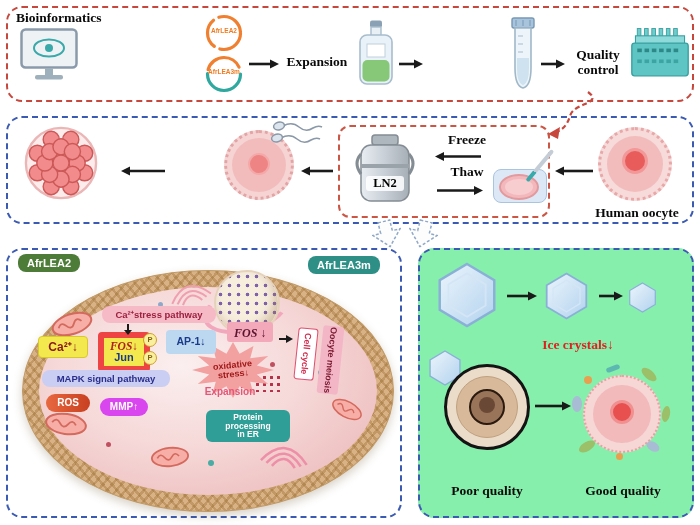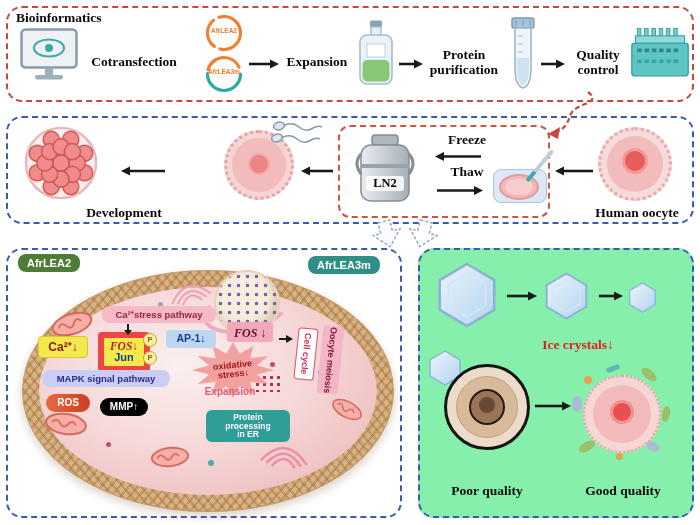--- a/index.html
+++ b/index.html
@@ -42,21 +42,20 @@
   <div class="abs" style="left:12px;top:20px">
     <svg width="58" height="54" viewBox="0 0 58 54">
       <rect x="1.5" y="1.5" width="55" height="38" rx="4" fill="#eef2f5" stroke="#8a9aaa" stroke-width="2.5"></rect>
       <ellipse cx="29" cy="20" rx="15" ry="8.5" fill="none" stroke="#3aa9a9" stroke-width="2"></ellipse>
       <circle cx="29" cy="20" r="4" fill="#3aa9a9"></circle>
       <rect x="25" y="40" width="8" height="7" fill="#9fb0bd"></rect>
       <rect x="15" y="47" width="28" height="4.5" rx="2" fill="#9fb0bd"></rect>
     </svg>
   </div>
 
-  <span class="lbl" style="left:72px;top:47px;width:108px">Cotransfection</span>
 
   <div class="abs" style="left:194px;top:5px;width:44px;height:40px">
     <svg width="44" height="40" viewBox="0 0 44 40">
       <circle cx="22" cy="20" r="16.5" fill="none" stroke="#f08030" stroke-width="3.2" stroke-dasharray="30 6" stroke-linecap="round"></circle>
     </svg>
     <span class="plasmid-lbl">AfrLEA2</span>
   </div>
   <div class="abs" style="left:194px;top:46px;width:44px;height:40px">
     <svg width="44" height="40" viewBox="0 0 44 40">
       <circle cx="22" cy="20" r="16.5" fill="none" stroke="#2fa8a0" stroke-width="3.2" stroke-dasharray="52 52" stroke-linecap="round"></circle>
@@ -84,21 +83,20 @@
     </svg>
   </div>
 
   <div class="abs" style="left:390px;top:50px">
     <svg width="26" height="12">
           <line x1="1" y1="6" x2="17" y2="6" stroke="#1a1a1a" stroke-width="2.6"></line>
           <polygon points="16,1.5 25,6 16,10.5" fill="#1a1a1a"></polygon>
         </svg>
   </div>
 
-  <span class="lbl" style="left:416px;top:40px;width:80px">Protein purification</span>
 
   <div class="abs" style="left:500px;top:8px">
     <svg width="30" height="74" viewBox="0 0 30 74">
       <rect x="4" y="2" width="22" height="10" rx="2" fill="#a8c4dc" stroke="#7898b4" stroke-width="1.4"></rect>
       <line x1="8" y1="4" x2="8" y2="10" stroke="#7898b4" stroke-width="1"></line>
       <line x1="15" y1="4" x2="15" y2="10" stroke="#7898b4" stroke-width="1"></line>
       <line x1="22" y1="4" x2="22" y2="10" stroke="#7898b4" stroke-width="1"></line>
       <path d="M7,12 L23,12 L23,52 Q23,70 15,72 Q7,70 7,52 Z" fill="#eef5fa" stroke="#a0b8c8" stroke-width="1.6"></path>
       <path d="M9,42 L21,42 L21,52 Q21,67 15,69.5 Q9,67 9,52 Z" fill="#cfe2ef"></path>
       <line x1="10" y1="20" x2="15" y2="20" stroke="#b0c4d4" stroke-width="1.2"></line>
@@ -161,21 +159,20 @@
             <circle cx="39" cy="56" r="8.5"></circle>
             <circle cx="27" cy="51" r="8.5"></circle>
             <circle cx="22" cy="39" r="8.5"></circle>
             <circle cx="27" cy="27" r="8.5"></circle>
             <circle cx="39" cy="22" r="8.5"></circle>
             <circle cx="51" cy="27" r="8.5"></circle>
         <circle cx="39" cy="39" r="8.5"></circle>
       </g>
     </svg>
   </div>
-  <span class="lbl" style="left:60px;top:88px;width:112px">Development</span>
 
   <div class="abs" style="left:112px;top:47px">
     <svg width="46" height="12" style="transform:scaleX(-1)">
           <line x1="1" y1="6" x2="37" y2="6" stroke="#1a1a1a" stroke-width="2.6"></line>
           <polygon points="36,1.5 45,6 36,10.5" fill="#1a1a1a"></polygon>
         </svg>
   </div>
 
   <div class="abs" style="left:216px;top:12px;width:70px;height:70px">
     <div class="circle" style="left:0;top:0;width:70px;height:70px;background:#f6d4d4;border:3px dotted #e2a4a4"></div>
@@ -339,30 +336,30 @@
   <div class="box" style="left:90px;top:82px;width:52px;height:40px;background:#f3e94f;border:6px solid #ef4444;border-radius:4px;flex-direction:column">
     <span style="font-family:'Liberation Serif',serif;font-style:italic;font-size:11.5px;color:#b02020;font-weight:bold">FOS↓</span>
     <span style="font-size:11px;color:#1a3a8a;font-weight:bold">Jun</span>
   </div>
   <div class="box circle" style="left:135px;top:83px;width:14px;height:14px;background:#f8f0a0;border:1.5px solid #d0a020">
     <span style="font-size:7.5px;color:#806010">P</span>
   </div>
   <div class="box circle" style="left:135px;top:101px;width:14px;height:14px;background:#f8f0a0;border:1.5px solid #d0a020">
     <span style="font-size:7.5px;color:#806010">P</span>
   </div>
-  <div class="box" style="left:158px;top:80px;width:50px;height:18px;background:#bcd8f0;border-radius:4px">
+  <div class="box" style="left:158px;top:80px;width:50px;height:24px;background:#bcd8f0;border-radius:4px">
     <span style="font-size:10.5px;color:#1a3a8a">AP-1↓</span>
   </div>
   <div class="box" style="left:34px;top:120px;width:128px;height:17px;background:#c9cef2;border-radius:8px">
     <span style="font-size:9.5px;color:#2a2e8c">MAPK signal pathway</span>
   </div>
   <div class="box" style="left:38px;top:144px;width:44px;height:18px;background:linear-gradient(90deg,#e86840,#c84020);border-radius:9px">
     <span style="font-size:10px;color:#fff">ROS</span>
   </div>
-  <div class="box" style="left:92px;top:148px;width:48px;height:18px;background:#000000;border-radius:9px">
+  <div class="box" style="left:92px;top:148px;width:48px;height:18px;background:#d946ef;border-radius:9px">
     <span style="font-size:10px;color:#fff">MMP↑</span>
   </div>
   <span class="abs" style="left:192px;top:136px;width:60px;text-align:center;font-size:10px;font-weight:bold;color:#e25878">Expansion</span>
   <div class="box" style="left:198px;top:160px;width:84px;height:32px;background:#2f9e96;border-radius:6px;padding:16px">
     <span style="font-size:8.5px;color:#fff">Protein processing in ER</span>
   </div>
   <div class="vbox abs" style="left:288px;top:78px;width:20px;height:52px;background:#fff;border:1.5px solid #e05070;border-radius:3px;color:#d03050;font-size:9px;transform:rotate(6deg)">
     <span>Cell cycle</span>
   </div>
   <div class="vbox abs" style="left:312px;top:76px;width:21px;height:68px;background:#f3b6c6;border-radius:3px;color:#7a1a30;font-size:9px;transform:rotate(6deg)">

